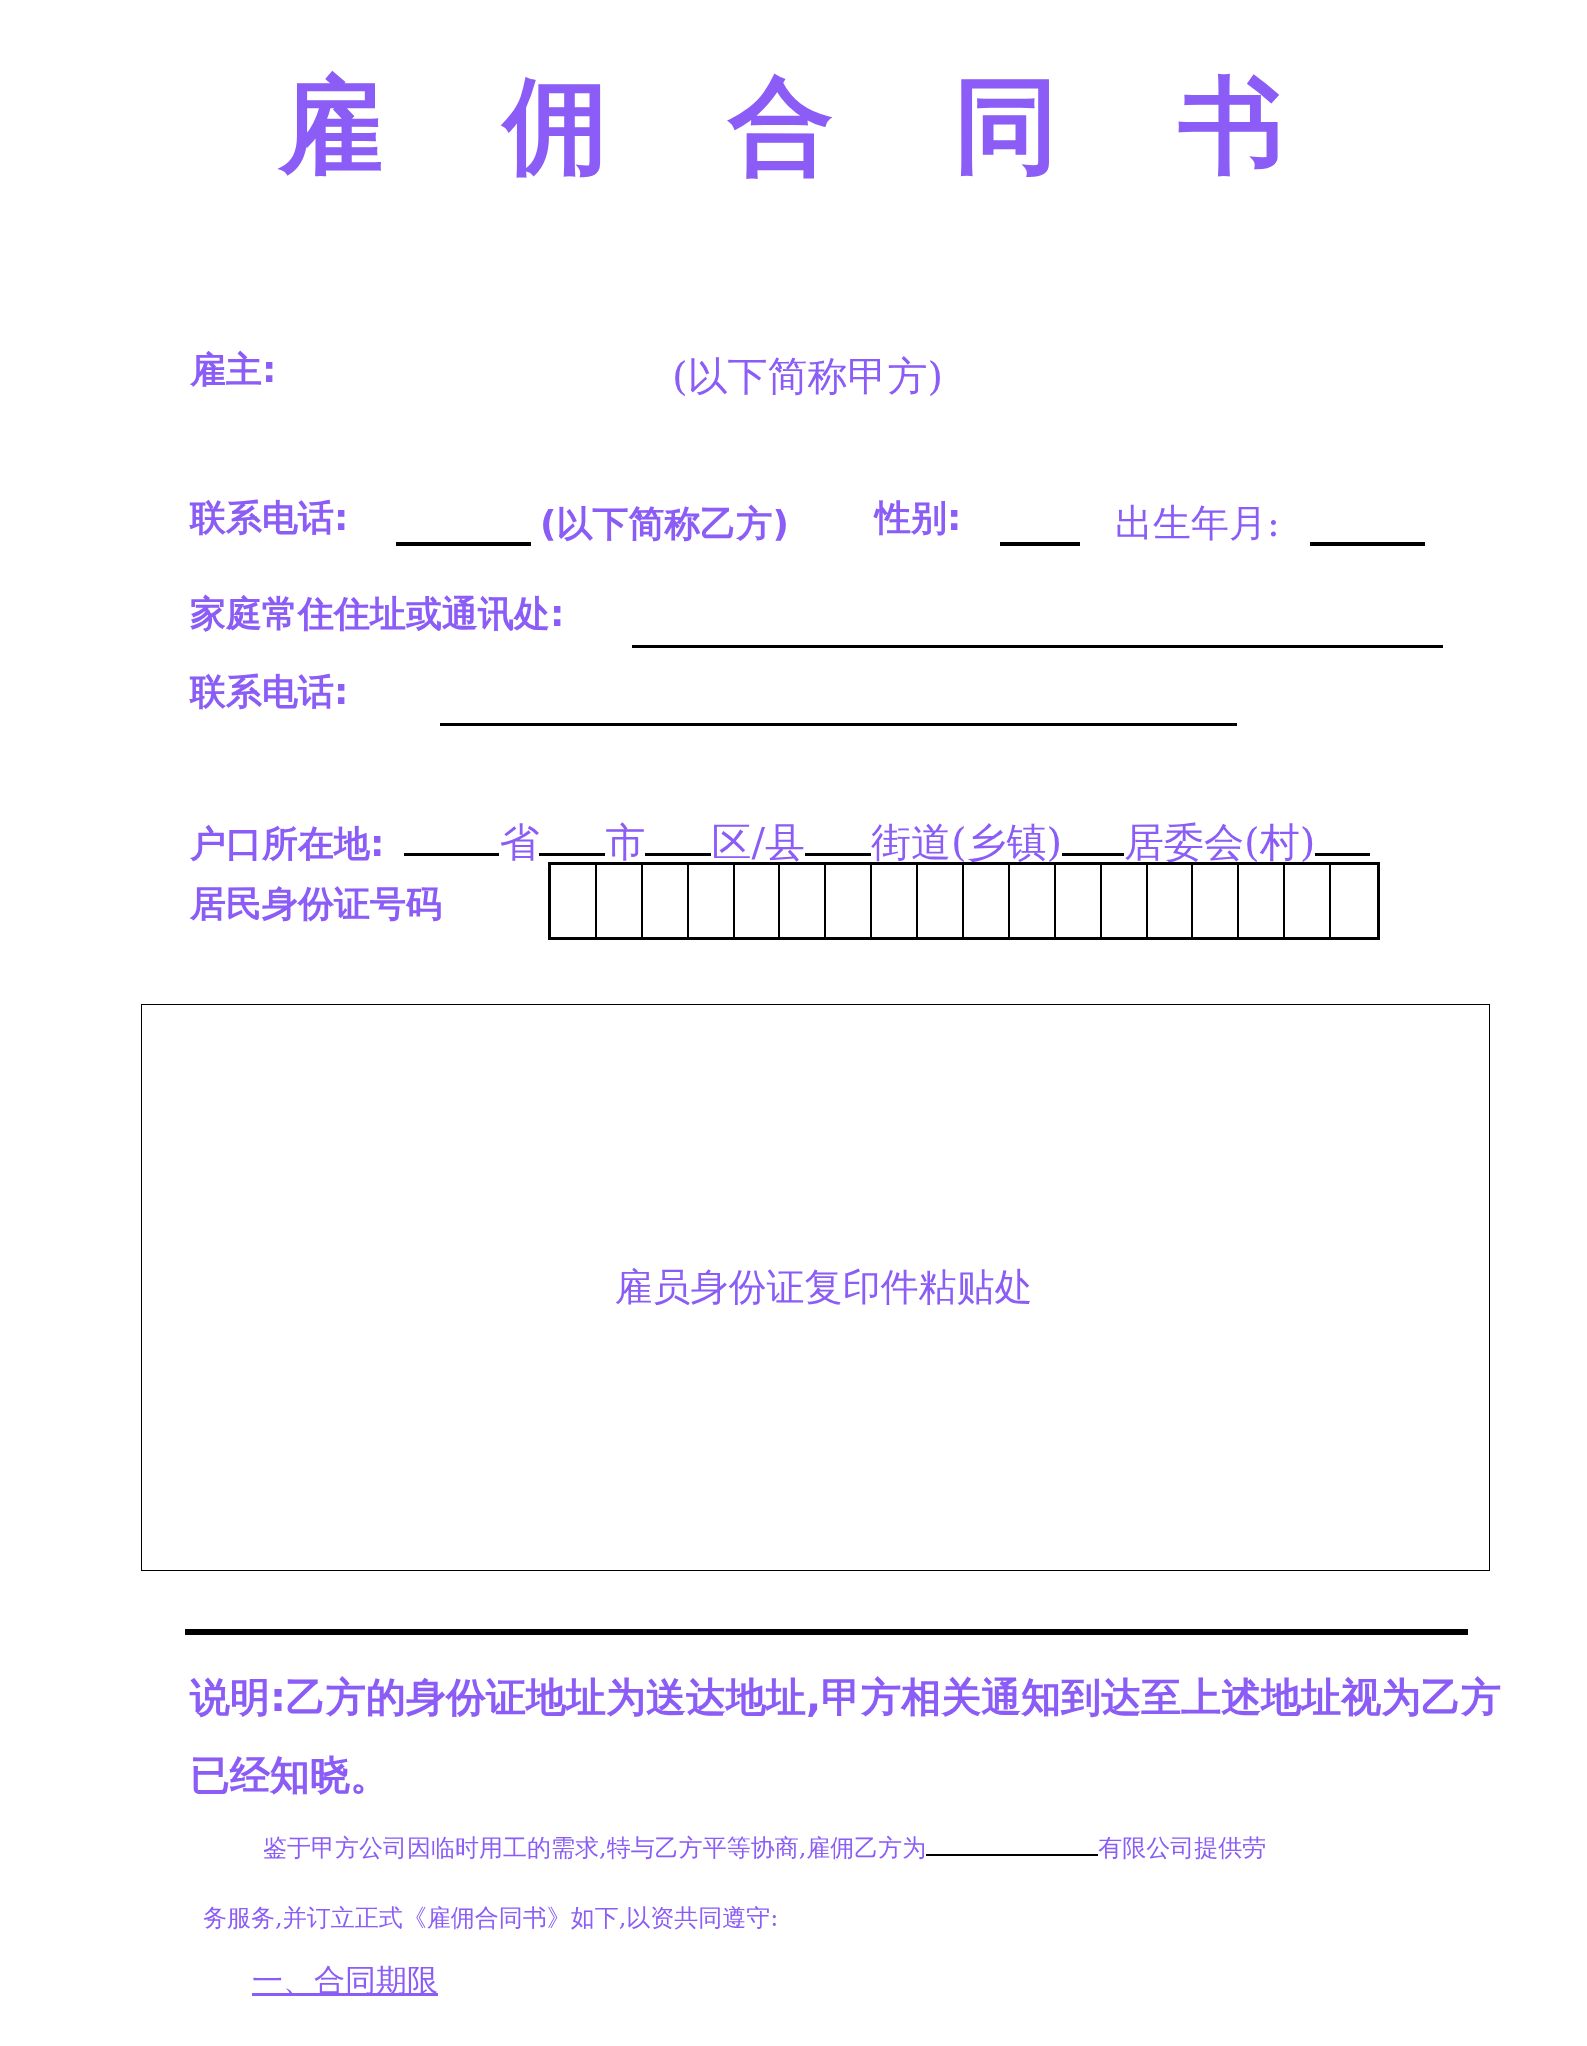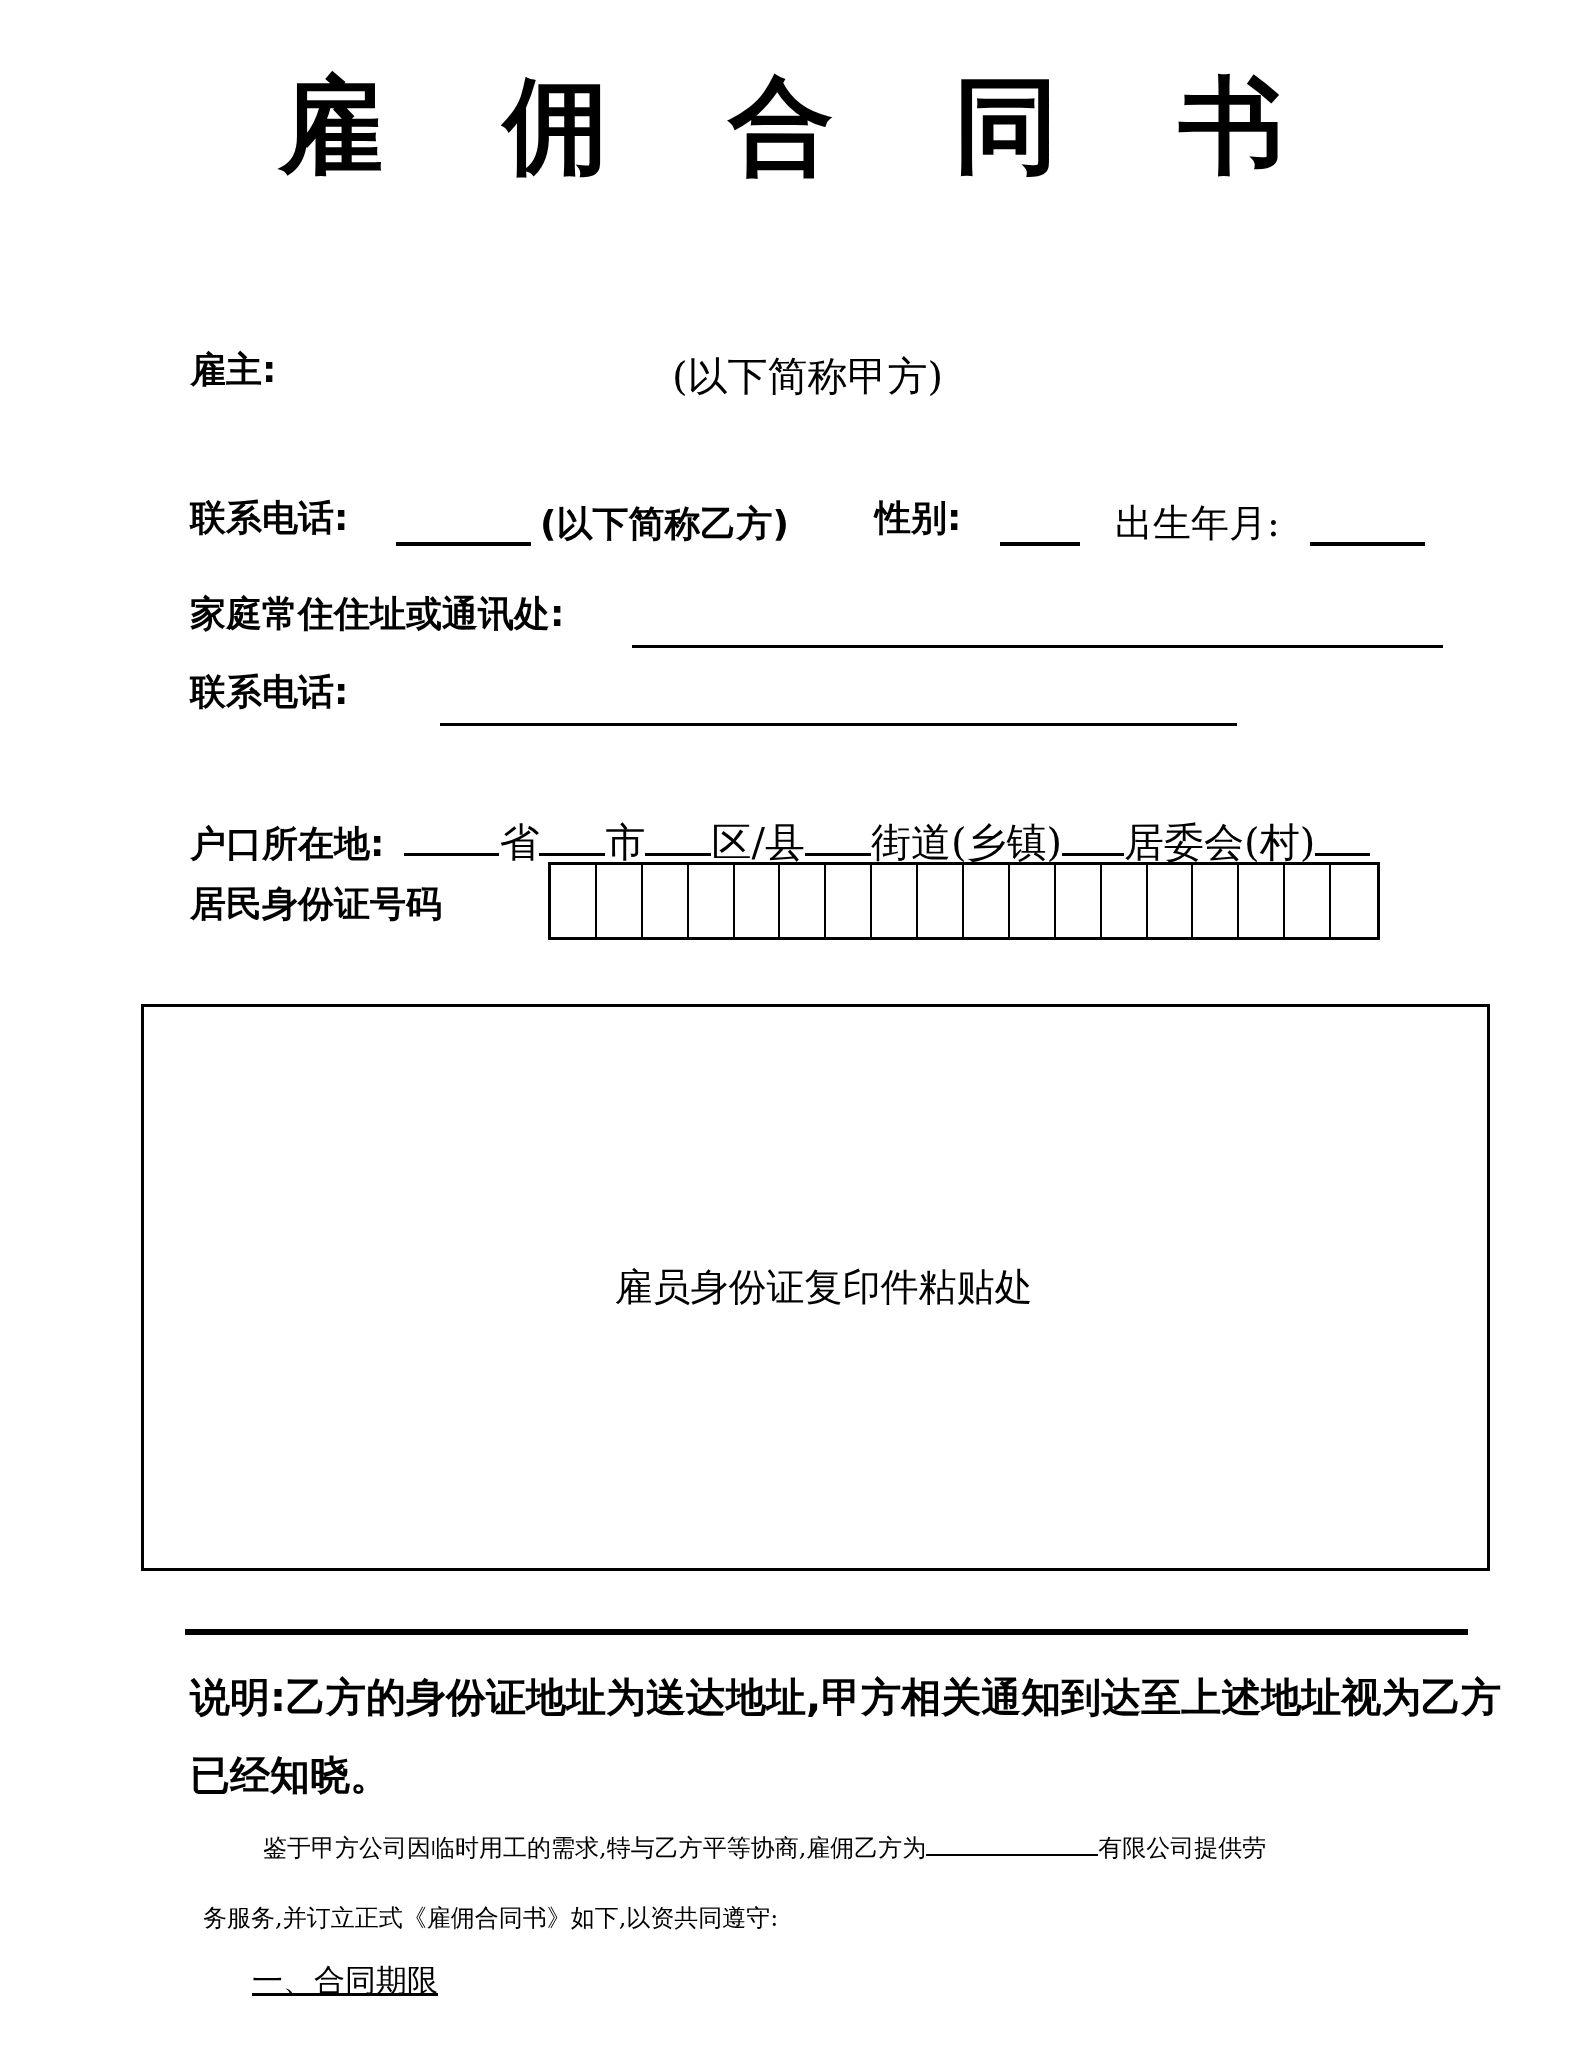--- a/index.html
+++ b/index.html
@@ -1,19 +1,19 @@
 <!DOCTYPE html>
 <html><head>
 <meta charset="utf-8">
 <style>
   * { margin:0; padding:0; box-sizing:border-box; }
   html,body { background:#ffffff; }
   .page {
     position:relative; width:1587px; height:2046px;
-    background:#ffffff; color:#000000; overflow:hidden;
+    background:#ffffff; color:#8b5cf6; overflow:hidden;
     font-family:"DejaVu Serif","Liberation Serif",serif;
   }
   .abs { position:absolute; }
   .line { position:absolute; left:0; width:100%; }
   .bold-label {
     font-family:"DejaVu Sans","Liberation Sans",sans-serif;
     font-weight:bold; font-size:36px; white-space:nowrap;
   }
   .serif-text { font-family:"DejaVu Serif","Liberation Serif",serif; white-space:nowrap; }
 
@@ -68,21 +68,21 @@
   .id-grid {
     position:absolute; left:548px; top:0; width:832px; height:78px;
     border:3px solid #000; display:grid;
     grid-template-columns:repeat(18, 1fr);
   }
   .id-cell { border-right:2px solid #000; }
   .id-cell:last-child { border-right:none; }
 
   .id-copy-box {
     position:absolute; left:141px; top:1004px; width:1349px; height:567px;
-    border:3px solid #000000;
+    border:1px solid #000000;
     display:flex; align-items:center; justify-content:center;
     font-size:38px;
     padding-left:16px;
   }
 
   .divider { position:absolute; left:185px; top:1629px; width:1283px; height:6px; background:#000; }
 
   #notice { top:1658px; left:190px; width:1380px; height:160px; }
   #notice .notice-line { font-size:40px; line-height:78px; white-space:nowrap;
     font-family:"DejaVu Sans","Liberation Sans",sans-serif; font-weight:bold; }

